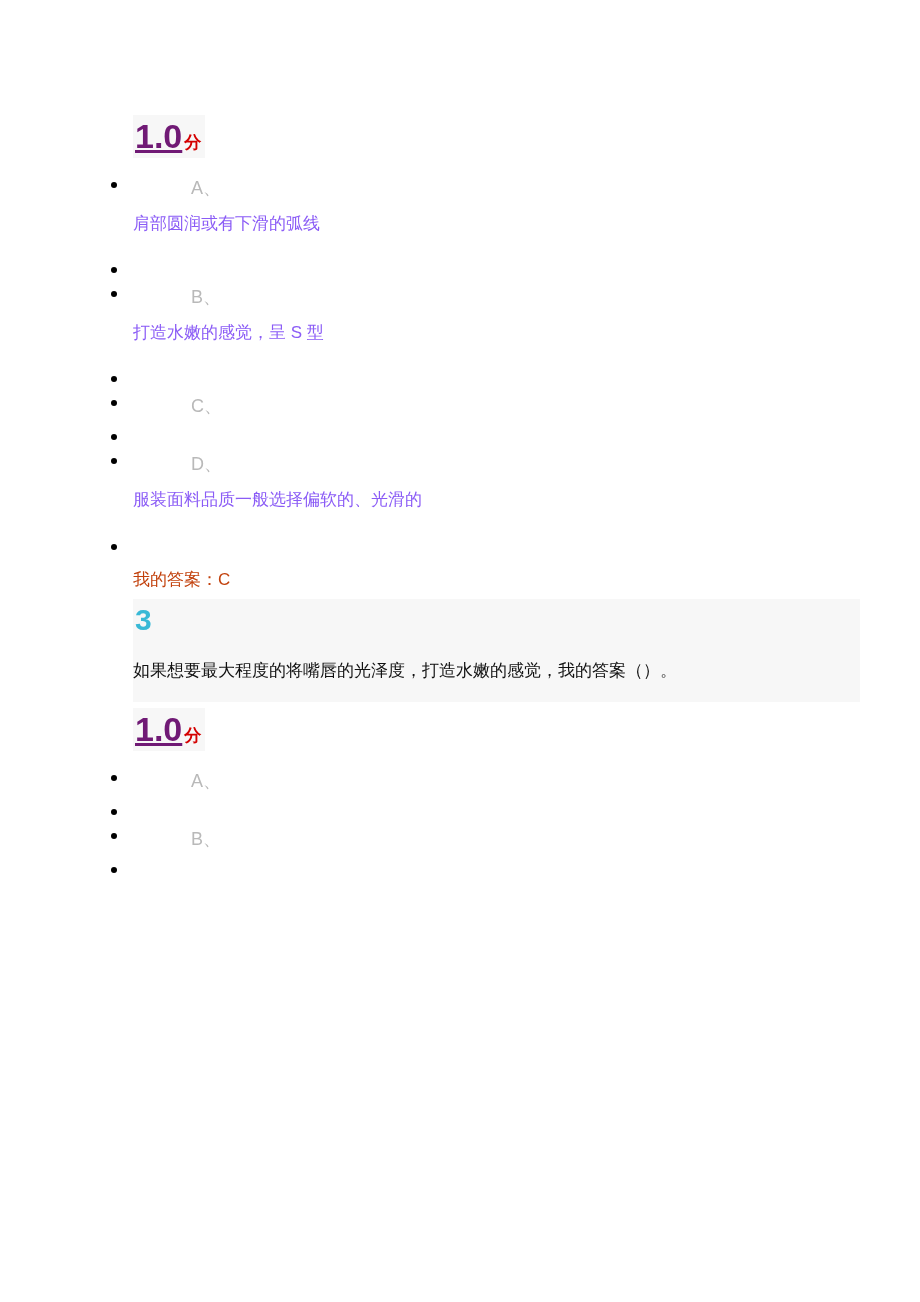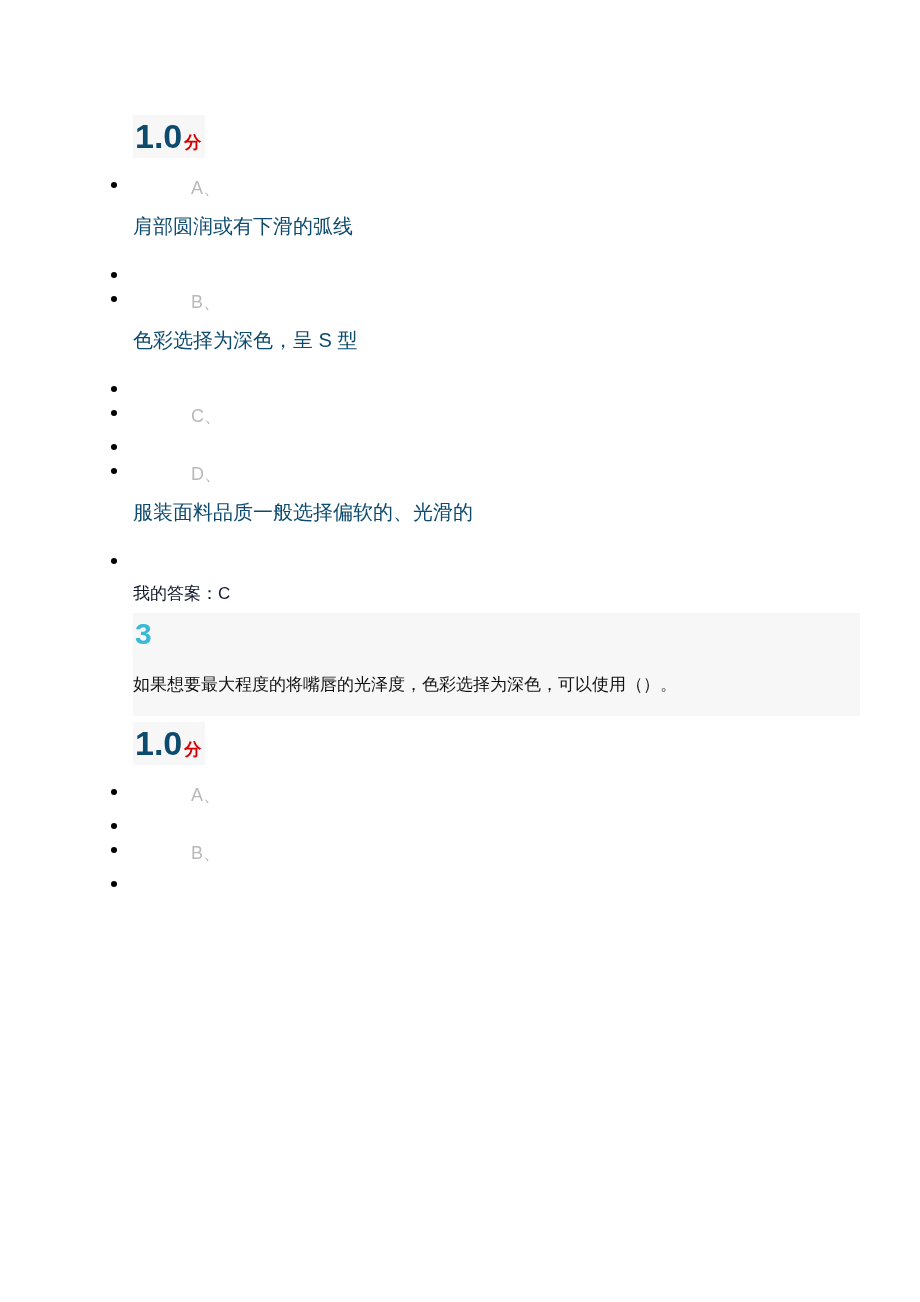--- a/index.html
+++ b/index.html
@@ -13,23 +13,24 @@
     margin-left: 133px;
     margin-right: 60px;
   }
   .score {
     background: #f7f7f7;
     display: inline-block;
     padding: 2px 4px 2px 2px;
     margin-top: 115px;
   }
   .score-num {
-    color: #0c4a6e;
+    color: #701a75;
     font-size: 34px;
     font-weight: bold;
+    text-decoration: underline;
   }
   .score-unit {
     color: #d40000;
     font-size: 17px;
     font-weight: bold;
     margin-left: 2px;
   }
   .option-list {
     list-style: none;
     margin-top: 18px;
@@ -49,31 +50,31 @@
     border-radius: 50%;
   }
   .opt-letter {
     color: #b9b9b9;
     font-size: 18px;
     margin-left: 58px;
     display: block;
     margin-bottom: 10px;
   }
   .opt-text {
-    color: #0c4a6e;
-    font-size: 20px;
+    color: #8b5cf6;
+    font-size: 17px;
     line-height: 1.6;
     display: block;
     margin-bottom: 24px;
   }
   .spacer-li {
     height: 24px;
   }
   .answer {
-    color: #0f172a;
+    color: #c2410c;
     font-size: 17px;
     margin-top: 6px;
     margin-bottom: 8px;
   }
   .q-num-box {
     background: #f7f7f7;
     margin-top: 6px;
     padding: 4px 0 2px 2px;
     width: 100%;
   }
@@ -111,21 +112,21 @@
       <span class="bullet"></span>
       <span class="opt-letter">A、</span>
       <span class="opt-text">肩部圆润或有下滑的弧线</span>
     </li>
     <li class="spacer-li">
       <span class="bullet"></span>
     </li>
     <li>
       <span class="bullet"></span>
       <span class="opt-letter">B、</span>
-      <span class="opt-text">色彩选择为深色，呈 S 型</span>
+      <span class="opt-text">打造水嫩的感觉，呈 S 型</span>
     </li>
     <li class="spacer-li">
       <span class="bullet"></span>
     </li>
     <li>
       <span class="bullet"></span>
       <span class="opt-letter">C、</span>
     </li>
     <li class="spacer-li">
       <span class="bullet"></span>
@@ -141,21 +142,21 @@
   </ul>
 
   <div class="answer">
     <span>我的答案：</span><span>C</span>
   </div>
 
   <div class="q-num-box">
     <span class="q-num">3</span>
   </div>
 
-  <div class="question">如果想要最大程度的将嘴唇的光泽度，色彩选择为深色，可以使用（）。</div>
+  <div class="question">如果想要最大程度的将嘴唇的光泽度，打造水嫩的感觉，我的答案（）。</div>
 
   <div class="score2">
     <span class="score-num">1.0</span><span class="score-unit">分</span>
   </div>
 
   <ul class="option-list">
     <li>
       <span class="bullet"></span>
       <span class="opt-letter">A、</span>
     </li>

